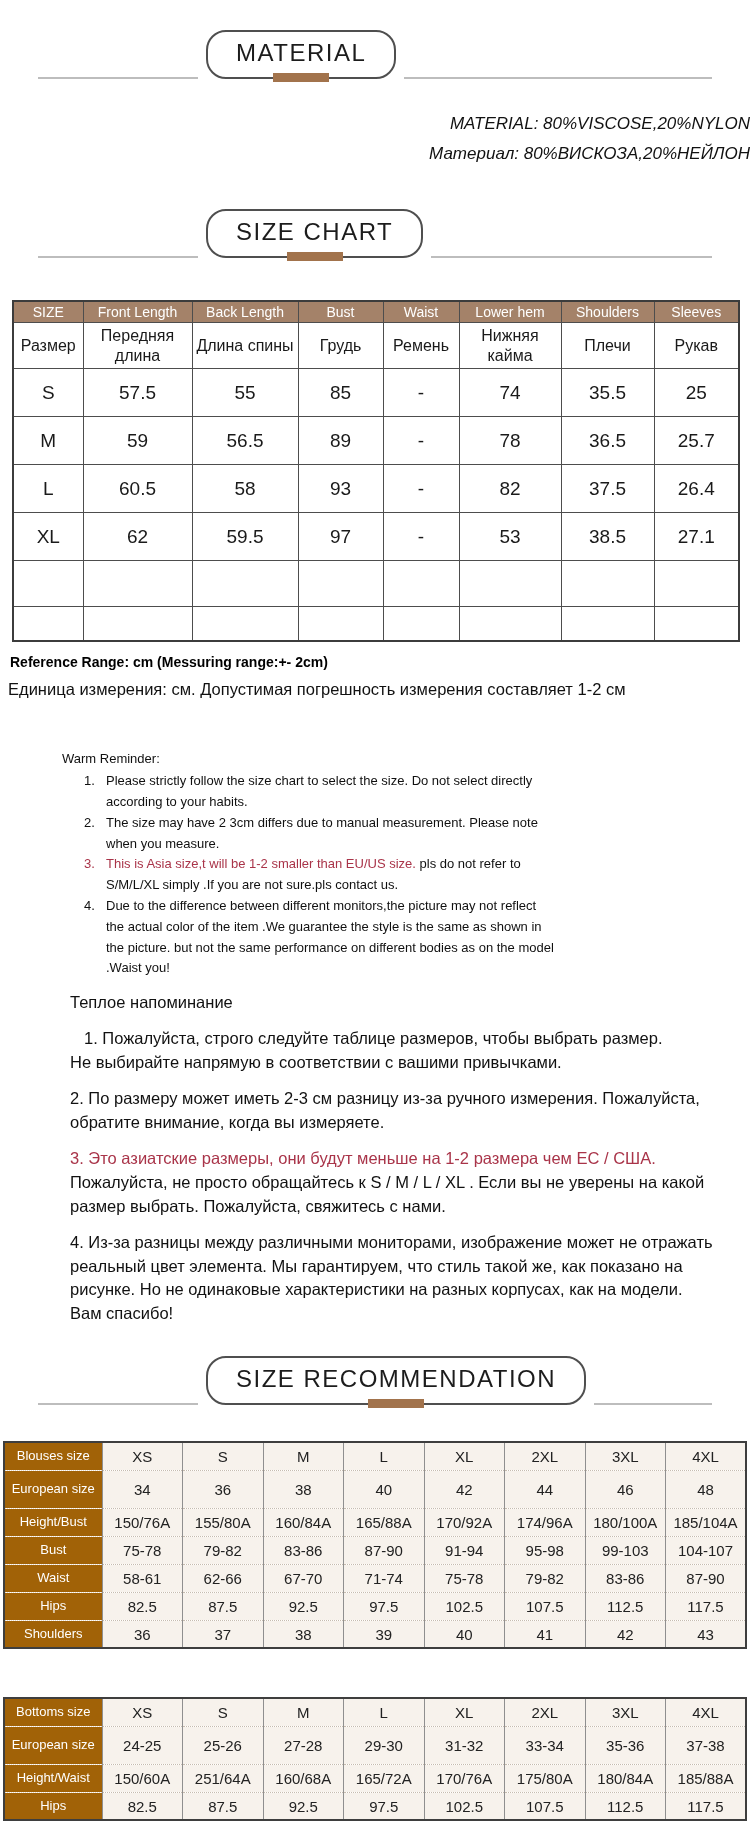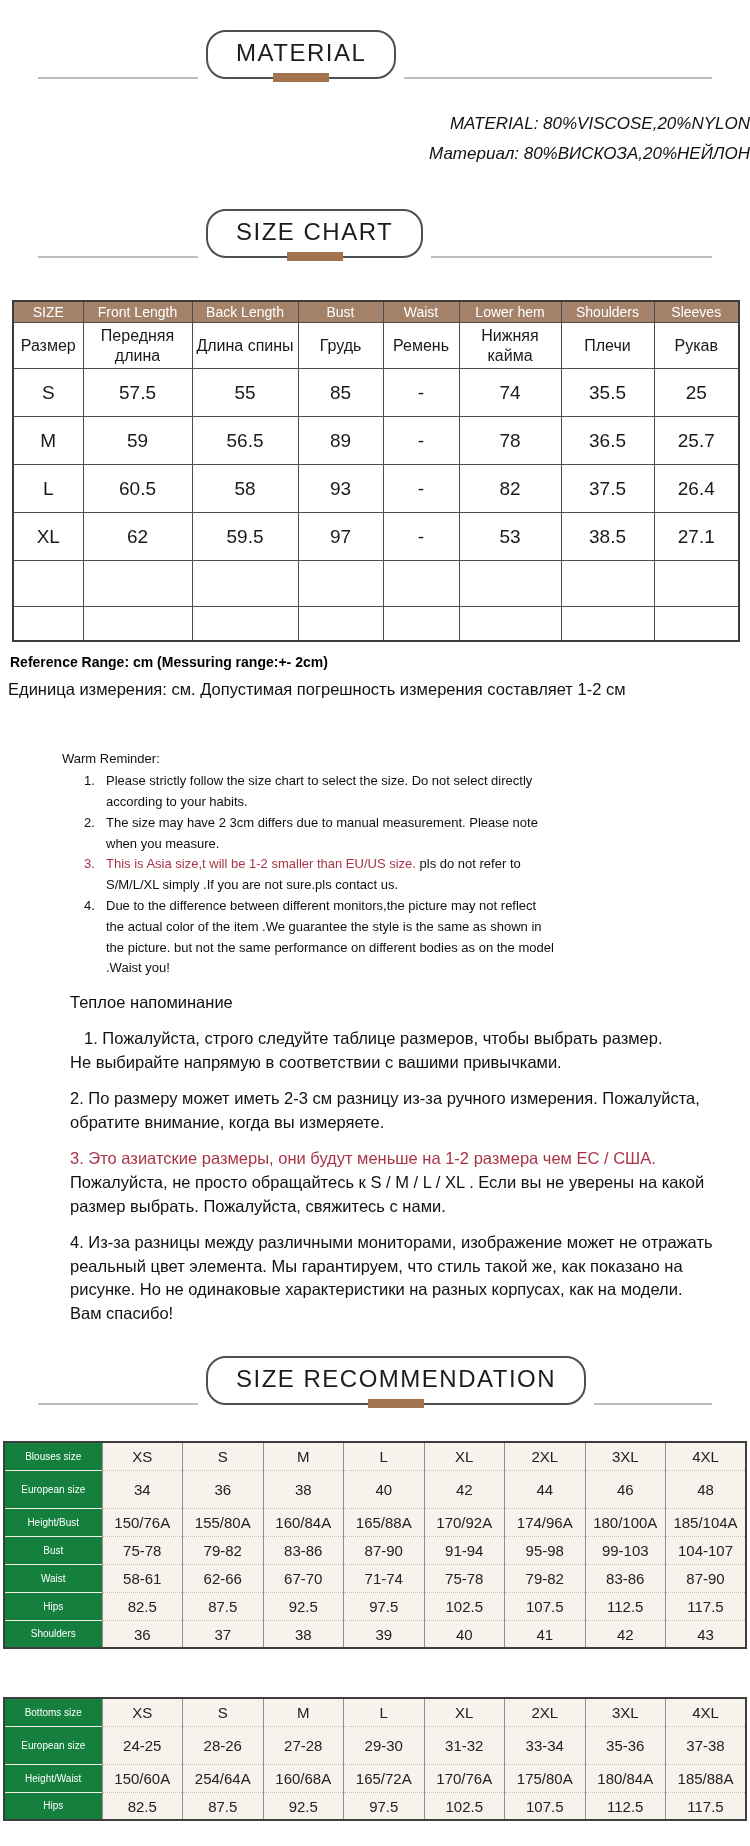--- a/index.html
+++ b/index.html
@@ -66,21 +66,21 @@
     border-collapse:collapse; table-layout:fixed;
     width:744px; margin:36px 3px 0; border:2px solid #3e3e3e;
   }
   .rec td {
     border-top:1px dotted #c6bbae; border-left:1px solid #8f8f8f;
     text-align:center; vertical-align:middle;
     background:#f7f2ec; font-size:15px; height:28px; color:#222;
     overflow:hidden;
   }
   .rec td.rec-label {
-    background:#15803d; color:#fff; font-size:10px;
+    background:#a16207; color:#fff; font-size:13px;
     border-top:1px dotted #e6dace; padding:0 6px; line-height:1.15;
   }
   .rec tr.tall td { height:38px; }
   table.rec.second { margin-top:48px; }
 </style>
 </head>
 <body>
 
 <div class="page">
 
@@ -350,32 +350,32 @@
           <td>M</td>
           <td>L</td>
           <td>XL</td>
           <td>2XL</td>
           <td>3XL</td>
           <td>4XL</td>
         </tr>
         <tr class="tall">
           <td class="rec-label">European size</td>
           <td>24-25</td>
-          <td>28-26</td>
+          <td>25-26</td>
           <td>27-28</td>
           <td>29-30</td>
           <td>31-32</td>
           <td>33-34</td>
           <td>35-36</td>
           <td>37-38</td>
         </tr>
         <tr>
           <td class="rec-label">Height/Waist</td>
           <td>150/60A</td>
-          <td>254/64A</td>
+          <td>251/64A</td>
           <td>160/68A</td>
           <td>165/72A</td>
           <td>170/76A</td>
           <td>175/80A</td>
           <td>180/84A</td>
           <td>185/88A</td>
         </tr>
         <tr>
           <td class="rec-label">Hips</td>
           <td>82.5</td>

